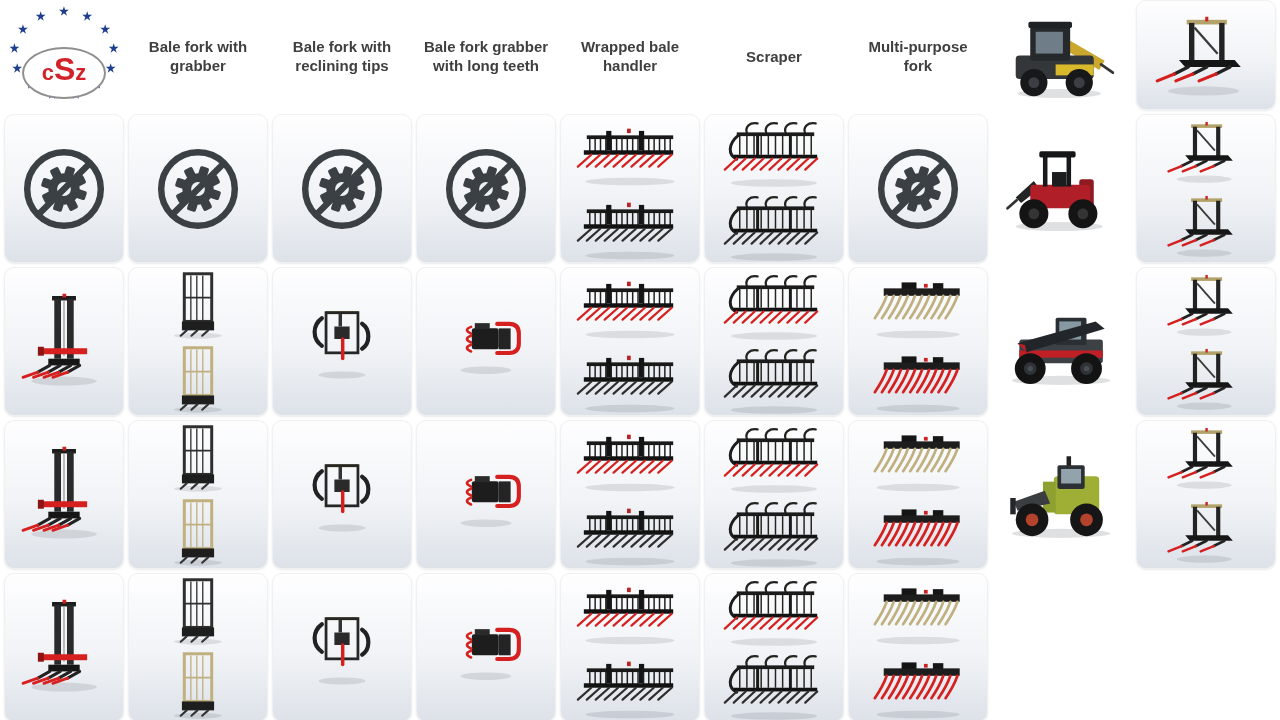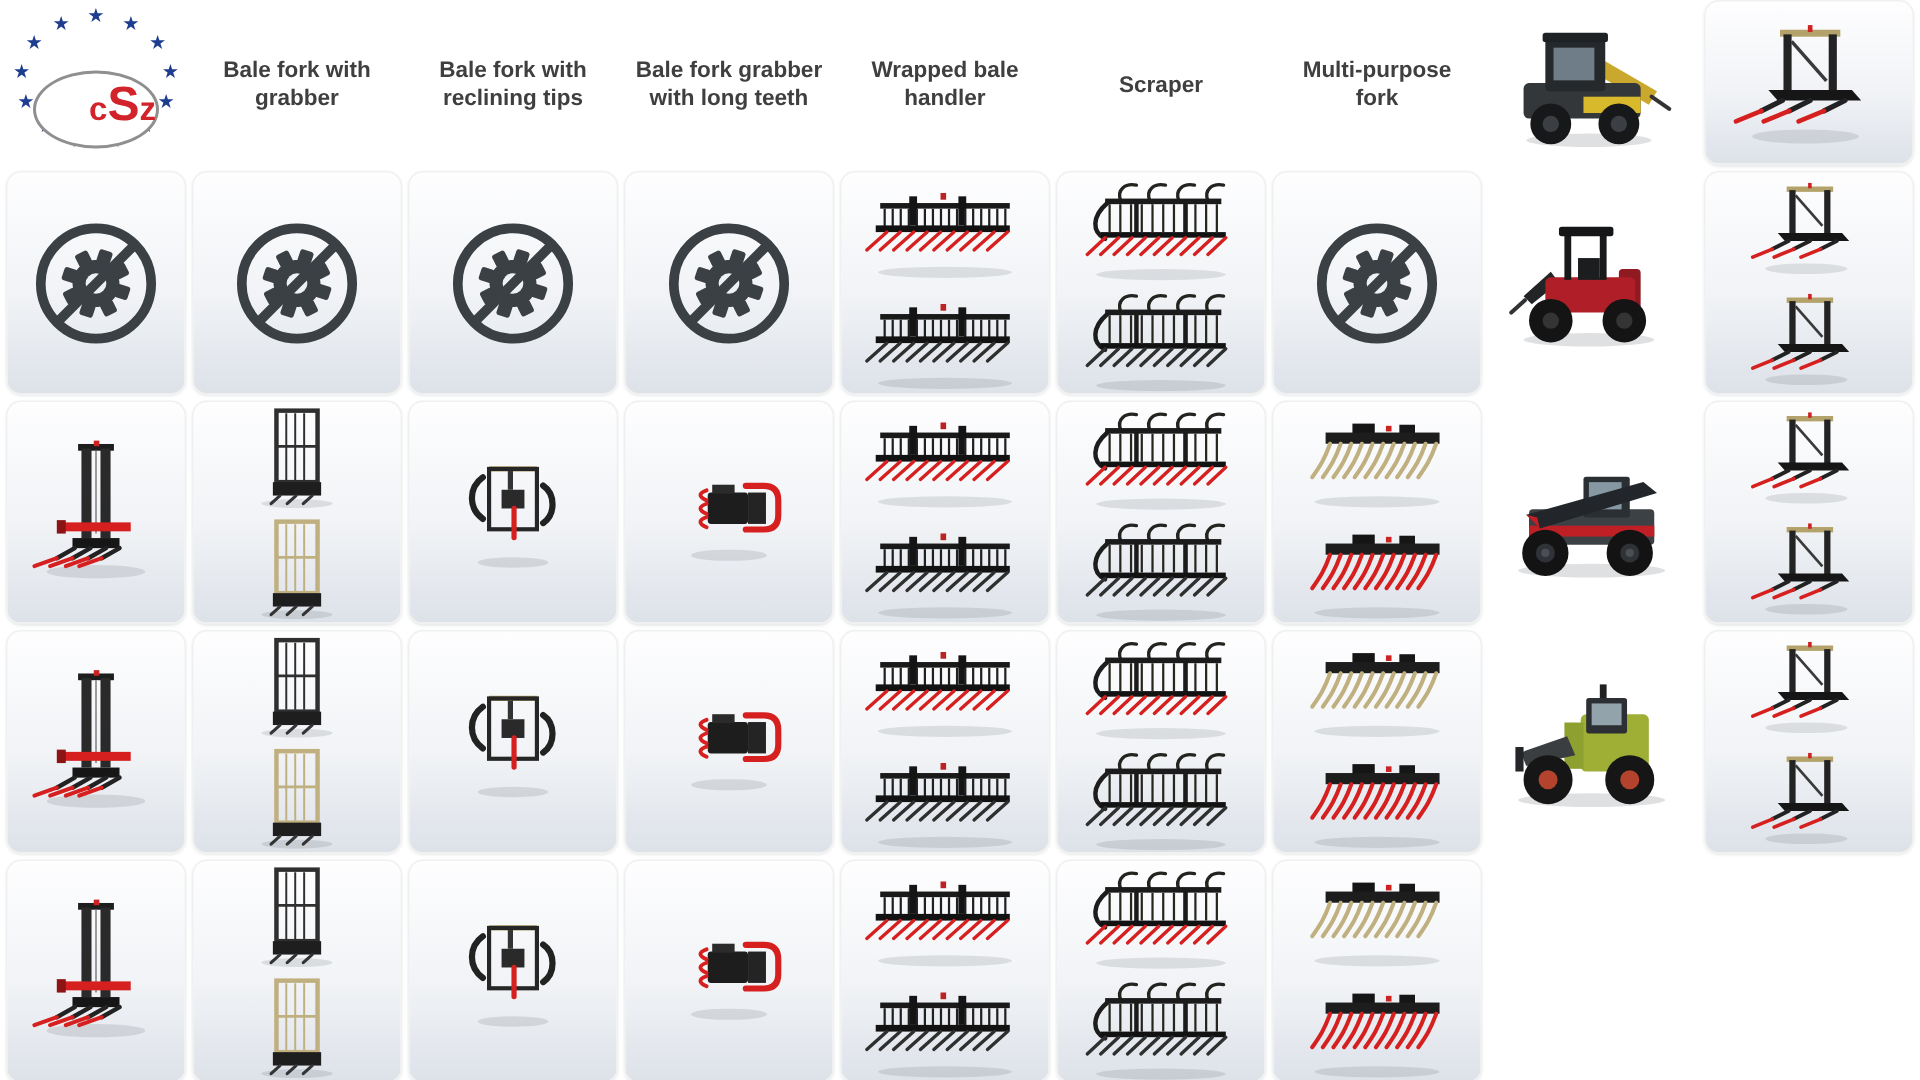--- a/index.html
+++ b/index.html
@@ -8,21 +8,21 @@
   .hdr{display:flex;align-items:center;justify-content:center;text-align:center;font-weight:bold;font-size:15px;color:#3f3f3f;line-height:1.25;padding:4px 6px 0 6px;}
   .logo-cell{position:relative;}
   .cell{border-radius:10px;background:linear-gradient(180deg,#fefeff 0%,#f1f3f6 55%,#dde2e9 100%);
         border:1px solid #f0f0f0;box-shadow:0 1px 2px rgba(60,70,80,.12);
         display:flex;flex-direction:column;align-items:center;justify-content:center;overflow:hidden;}
   .vcell{display:flex;align-items:center;justify-content:center;}
   .nogear{width:92px;height:92px;color:#3b4045;}
   svg.att{display:block;margin:1px 0;}
   svg.veh{display:block;}
   .logo-oval{width:80px;height:48px;border:2.5px solid #8f8f8f;border-radius:50%;
-             display:flex;align-items:center;justify-content:flex-end;background:#fff;z-index:2;margin-top:32px;}
+             display:flex;align-items:center;justify-content:center;background:#fff;z-index:2;margin-top:32px;}
   .logo-text{font-weight:bold;color:#d2232a;font-size:22px;letter-spacing:0px;line-height:1;}
   .logo-text .big-s{font-size:32px;line-height:0;}
   .star{position:absolute;font-size:11px;transform:translate(-50%,-50%);z-index:1;}
   .defs{position:absolute;width:0;height:0;}
 </style>
 </head>
 <body>
 
 <svg class="defs" aria-hidden="true">
   <defs>

